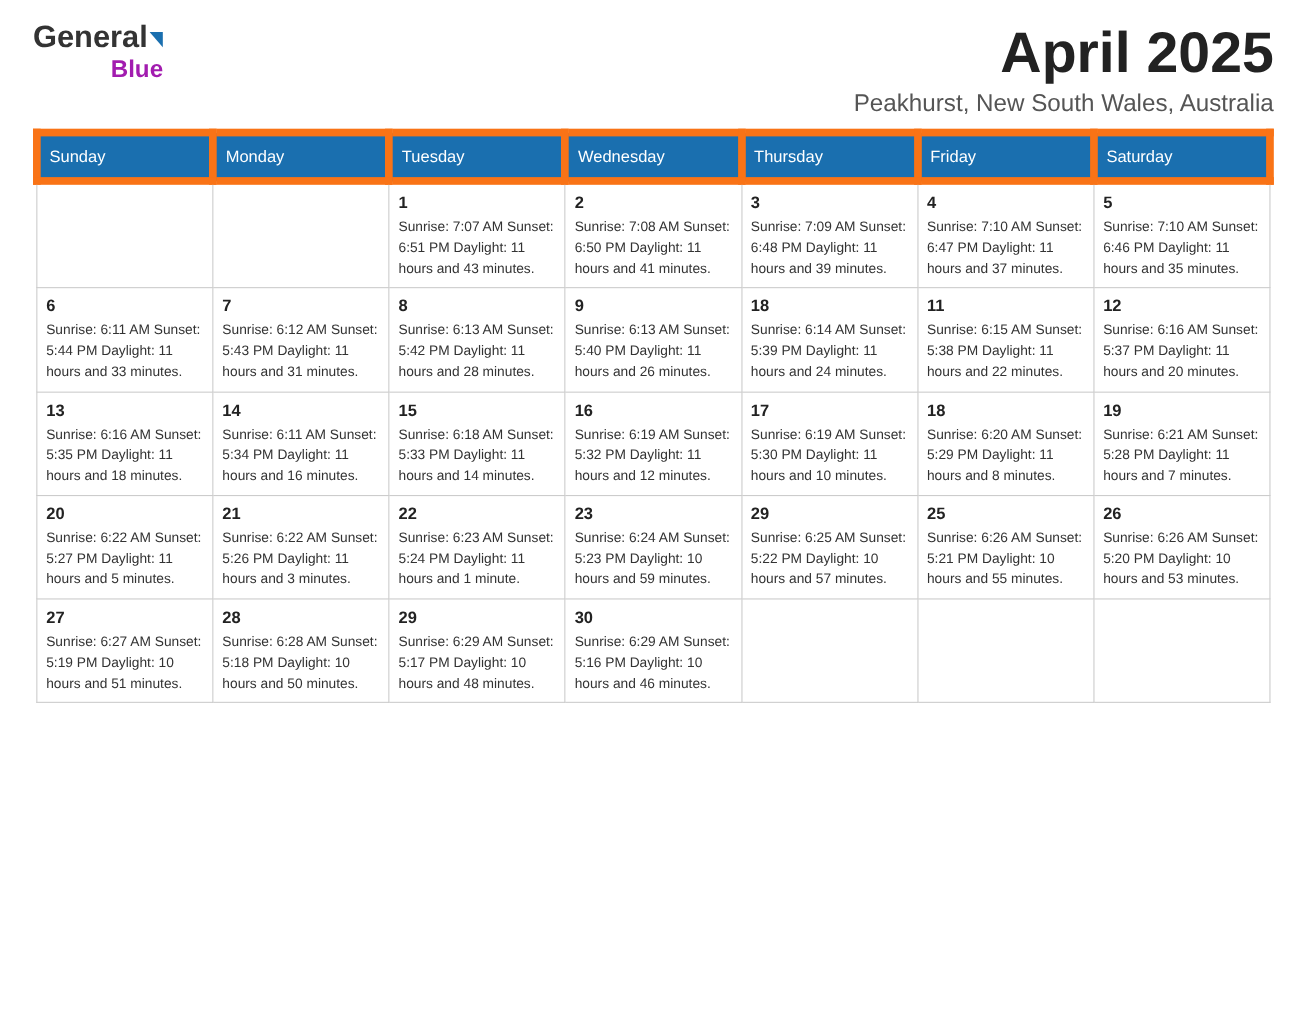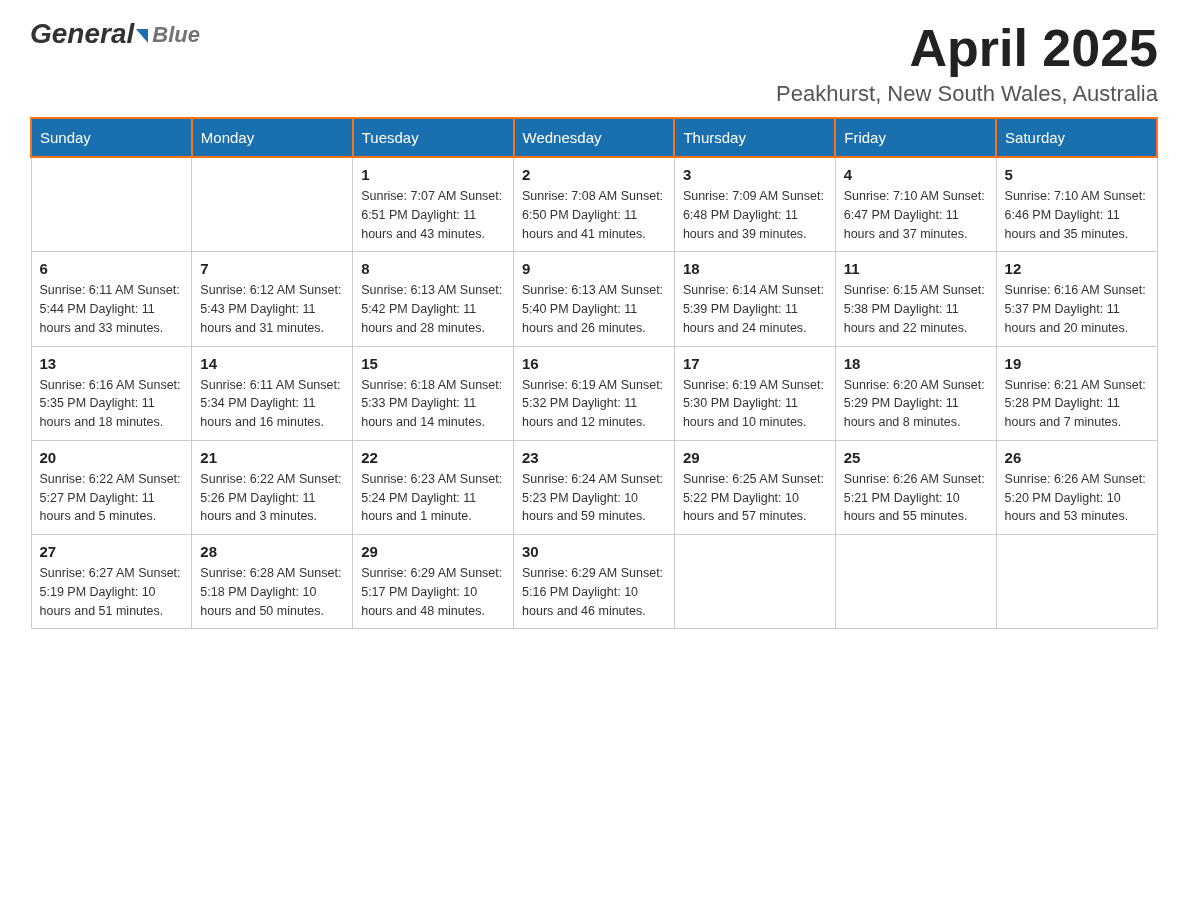--- a/index.html
+++ b/index.html
@@ -11,44 +11,43 @@
       padding: 20px 30px;
     }
     .header {
       display: flex;
       justify-content: space-between;
       align-items: flex-start;
       margin-bottom: 10px;
     }
     .logo {
       display: flex;
-      flex-direction: row;
+      flex-direction: column;
       align-items: flex-end;
-      font-style: italic;
     }
     .logo-text {
       font-size: 28px;
       font-weight: bold;
       color: #333;
       line-height: 1;
     }
     .logo-arrow {
       width: 0;
       height: 0;
       border-left: 12px solid transparent;
       border-right: 0px solid transparent;
       border-top: 14px solid #1a6faf;
       display: inline-block;
       margin-left: 2px;
       vertical-align: middle;
     }
     .logo-line2 {
       font-size: 22px;
       font-weight: bold;
-      color: #737373;
+      color: #a21caf;
       margin-top: 2px;
       padding-left: 4px;
     }
     .title-section {
       text-align: right;
     }
     .month-title {
       font-size: 52px;
       font-weight: bold;
       color: #222;
@@ -65,21 +64,21 @@
       border-collapse: collapse;
       margin-top: 10px;
     }
     .calendar th {
       background-color: #1a6faf;
       color: #fff;
       padding: 10px 8px;
       text-align: left;
       font-size: 15px;
       font-weight: normal;
-      border: 2px solid #f97316;
+      border: 7px solid #f97316;
     }
     .calendar td {
       border: 1px solid #ccc;
       vertical-align: top;
       padding: 8px;
       width: 14.28%;
       font-size: 13px;
       color: #333;
     }
     .calendar td.empty {

